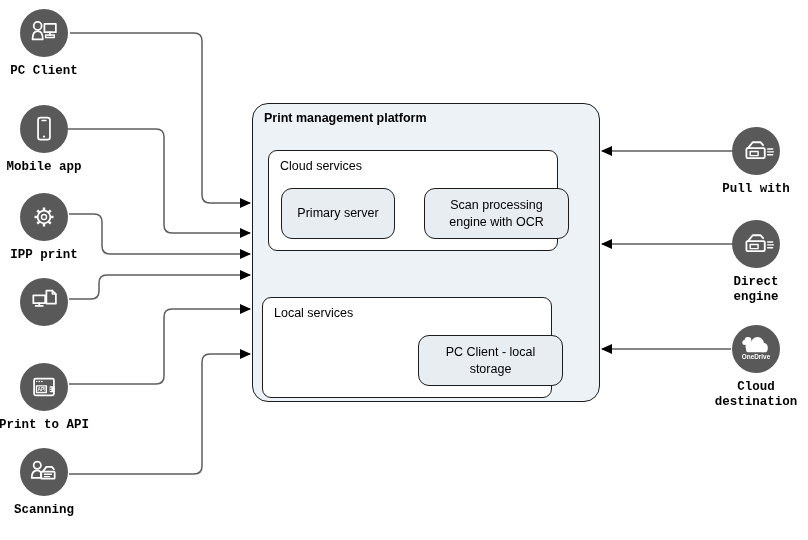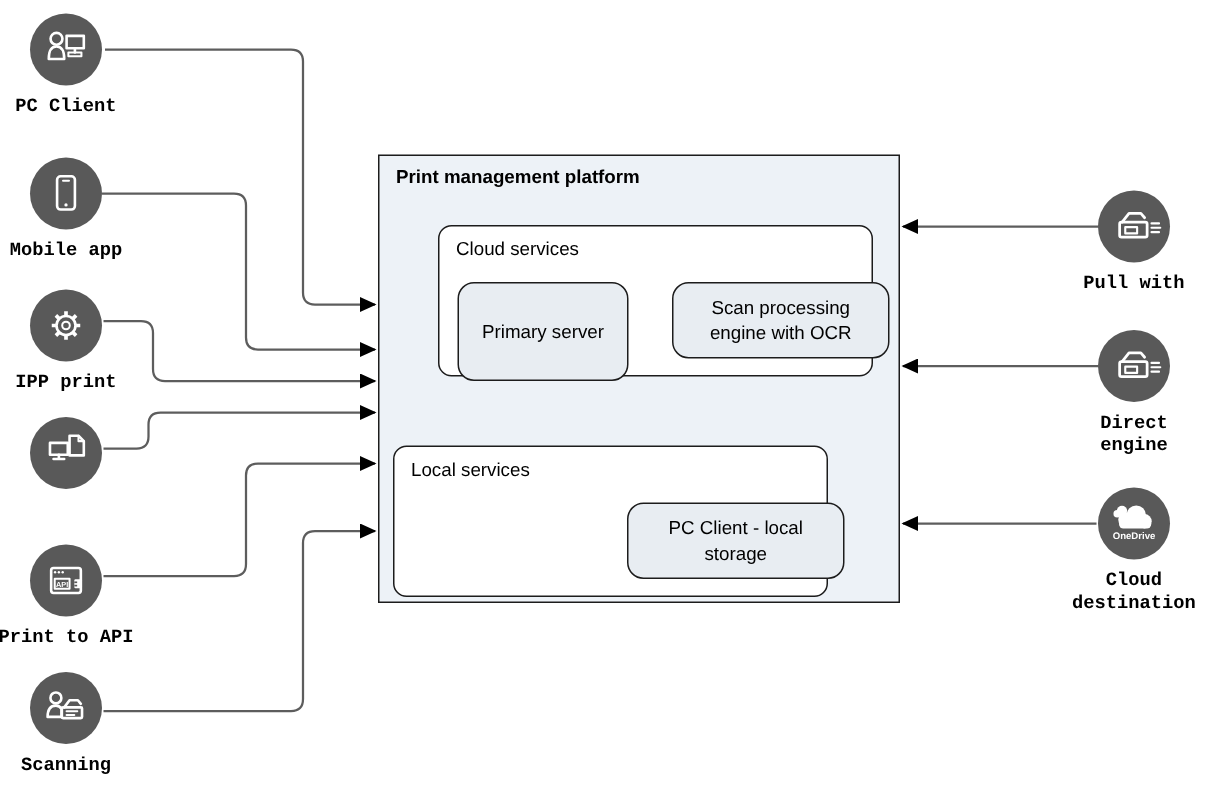--- a/index.html
+++ b/index.html
@@ -4,37 +4,37 @@
 <style>
   html,body{margin:0;padding:0;background:#fff;}
   .canvas{
     position:relative;width:808px;height:540px;background:#ffffff;
     font-family:"Liberation Sans",sans-serif;overflow:hidden;color:#000;
   }
   .wires{position:absolute;left:0;top:0;width:808px;height:540px;z-index:3;pointer-events:none;}
   .wire{stroke:#5d5d5d;stroke-width:1.5;fill:none;}
   .platform{
     position:absolute;left:252px;top:103px;width:348px;height:299px;
-    background:#edf2f7;border:1.5px solid #1c1c1c;border-radius:0;
+    background:#edf2f7;border:1.5px solid #1c1c1c;border-radius:16px;
     box-sizing:border-box;z-index:1;padding-left:28px;
   }
   .platform-title{position:absolute;left:11px;top:7px;font-size:12.5px;font-weight:bold;}
   .group{
     position:absolute;background:#ffffff;border:1.4px solid #1c1c1c;border-radius:9px;
     box-sizing:border-box;
   }
-  .group.cloud{left:39px;top:46px;width:290px;height:101px;}
+  .group.cloud{left:15px;top:46px;width:290px;height:101px;}
   .group.local{left:9px;top:181px;width:290px;height:101px;margin-top:12px;}
   .group-label{position:absolute;left:11px;top:8px;font-size:12.5px;}
   .leaf{
     position:absolute;background:#e8edf2;border:1.4px solid #1c1c1c;border-radius:11px;
     box-sizing:border-box;display:flex;align-items:center;justify-content:center;
     text-align:center;font-size:12.5px;line-height:1.3;padding:2px 6px;
   }
-  .leaf.a{left:12px;top:37px;width:114px;height:66px;}
+  .leaf.a{left:12px;top:37px;width:114px;height:51px;}
   .leaf.b{left:155px;top:37px;width:145px;height:51px;justify-content:center;}
   .node{
     position:absolute;width:140px;display:flex;flex-direction:column;align-items:center;
     z-index:2;
   }
   .circle{
     width:48px;height:48px;border-radius:50%;background:#595959;
     display:flex;align-items:center;justify-content:center;flex:none;
   }
   .circle svg{display:block;}

